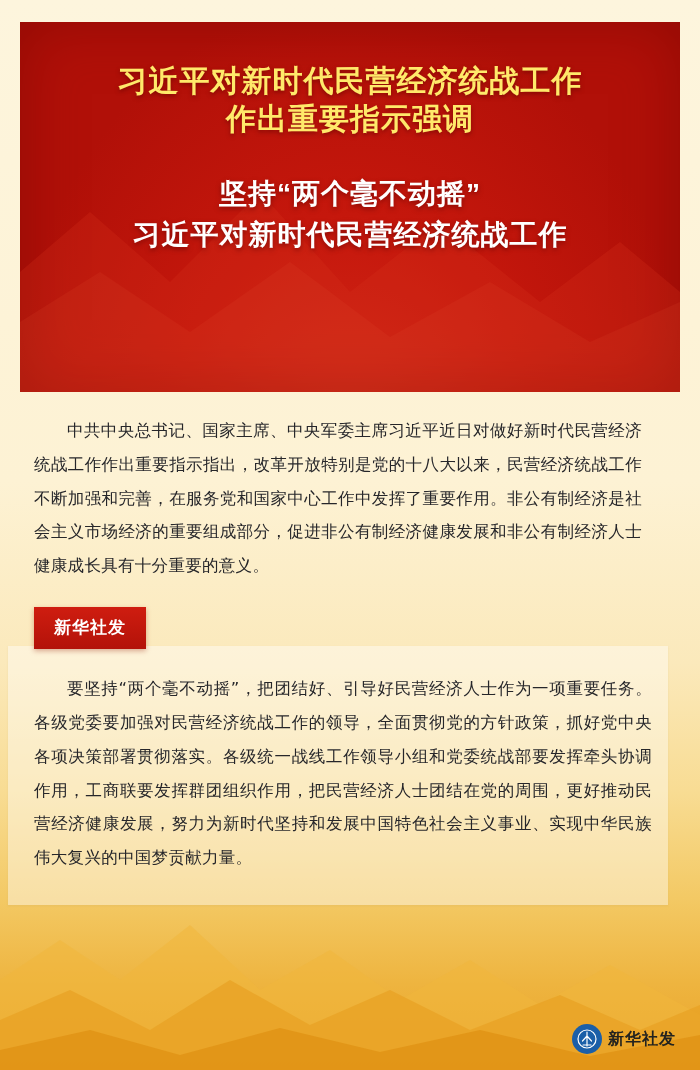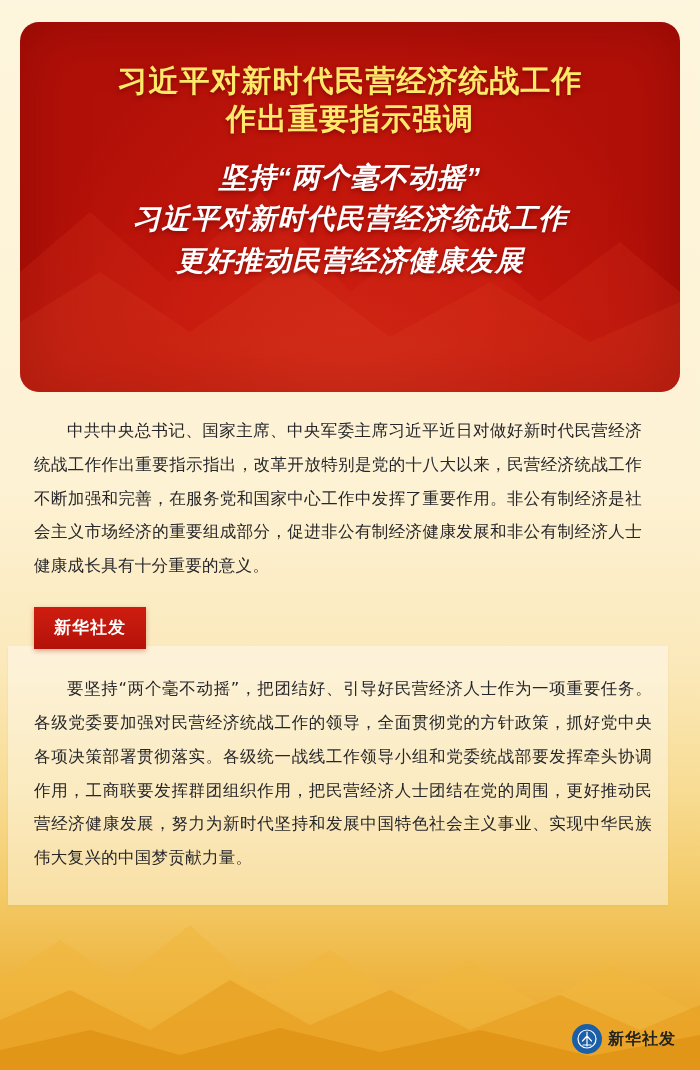--- a/index.html
+++ b/index.html
@@ -44,21 +44,20 @@
     position: absolute;
     left: 20px;
     top: 22px;
     width: 660px;
     height: 370px;
     background:
       radial-gradient(ellipse at 50% 120%, #d42a18 0%, #c5170c 40%, #b11008 75%),
       linear-gradient(to bottom, #c8190d 0%, #bb130a 100%);
     box-shadow: inset 0 0 60px rgba(120, 6, 0, 0.55);
     overflow: hidden;
-    border-radius: 19px;
   }
   .banner-mtn {
     position: absolute;
     left: 0;
     bottom: 0;
     width: 660px;
     height: 240px;
     opacity: 0.55;
   }
   .banner-inner {
@@ -82,22 +81,21 @@
   }
   .sub-line {
     color: #ffffff;
     font-weight: bold;
     font-size: 28px;
     line-height: 1.48;
     letter-spacing: 1px;
     text-shadow: 0 2px 5px rgba(90, 0, 0, 0.6);
   }
   .sub-block {
-    margin-top: 18px;
-    font-style: italic;
+    margin-top: 34px;
   }
 
   
   .body-wrap {
     position: absolute;
     left: 8px;
     top: 414px;
     width: 660px;
   }
   .para {
@@ -180,21 +178,20 @@
       <path d="M0,240 L0,120 L70,60 L150,130 L240,40 L330,140 L420,70 L520,150 L600,90 L660,140 L660,240 Z" fill="#d8321c" opacity="0.45"></path>
       <path d="M0,240 L0,170 L80,120 L170,180 L270,110 L370,185 L470,130 L570,190 L660,150 L660,240 Z" fill="#e0482a" opacity="0.35"></path>
     </svg>
 
     <div class="banner-inner">
       <div class="title-line title-1">习近平对新时代民营经济统战工作</div>
       <div class="title-line title-2">作出重要指示强调</div>
       <div class="sub-block">
         <div class="sub-line">坚持“两个毫不动摇”</div>
         <div class="sub-line">习近平对新时代民营经济统战工作</div>
-        <div class="sub-line">更好推动民营经济健康发展</div>
       </div>
     </div>
   </div>
 
   <div class="body-wrap">
 
     <div class="para">中共中央总书记、国家主席、中央军委主席习近平近日对做好新时代民营经济统战工作作出重要指示指出，改革开放特别是党的十八大以来，民营经济统战工作不断加强和完善，在服务党和国家中心工作中发挥了重要作用。非公有制经济是社会主义市场经济的重要组成部分，促进非公有制经济健康发展和非公有制经济人士健康成长具有十分重要的意义。</div>
 
     <div class="tag-row">
       <span class="tag">新华社发</span>

